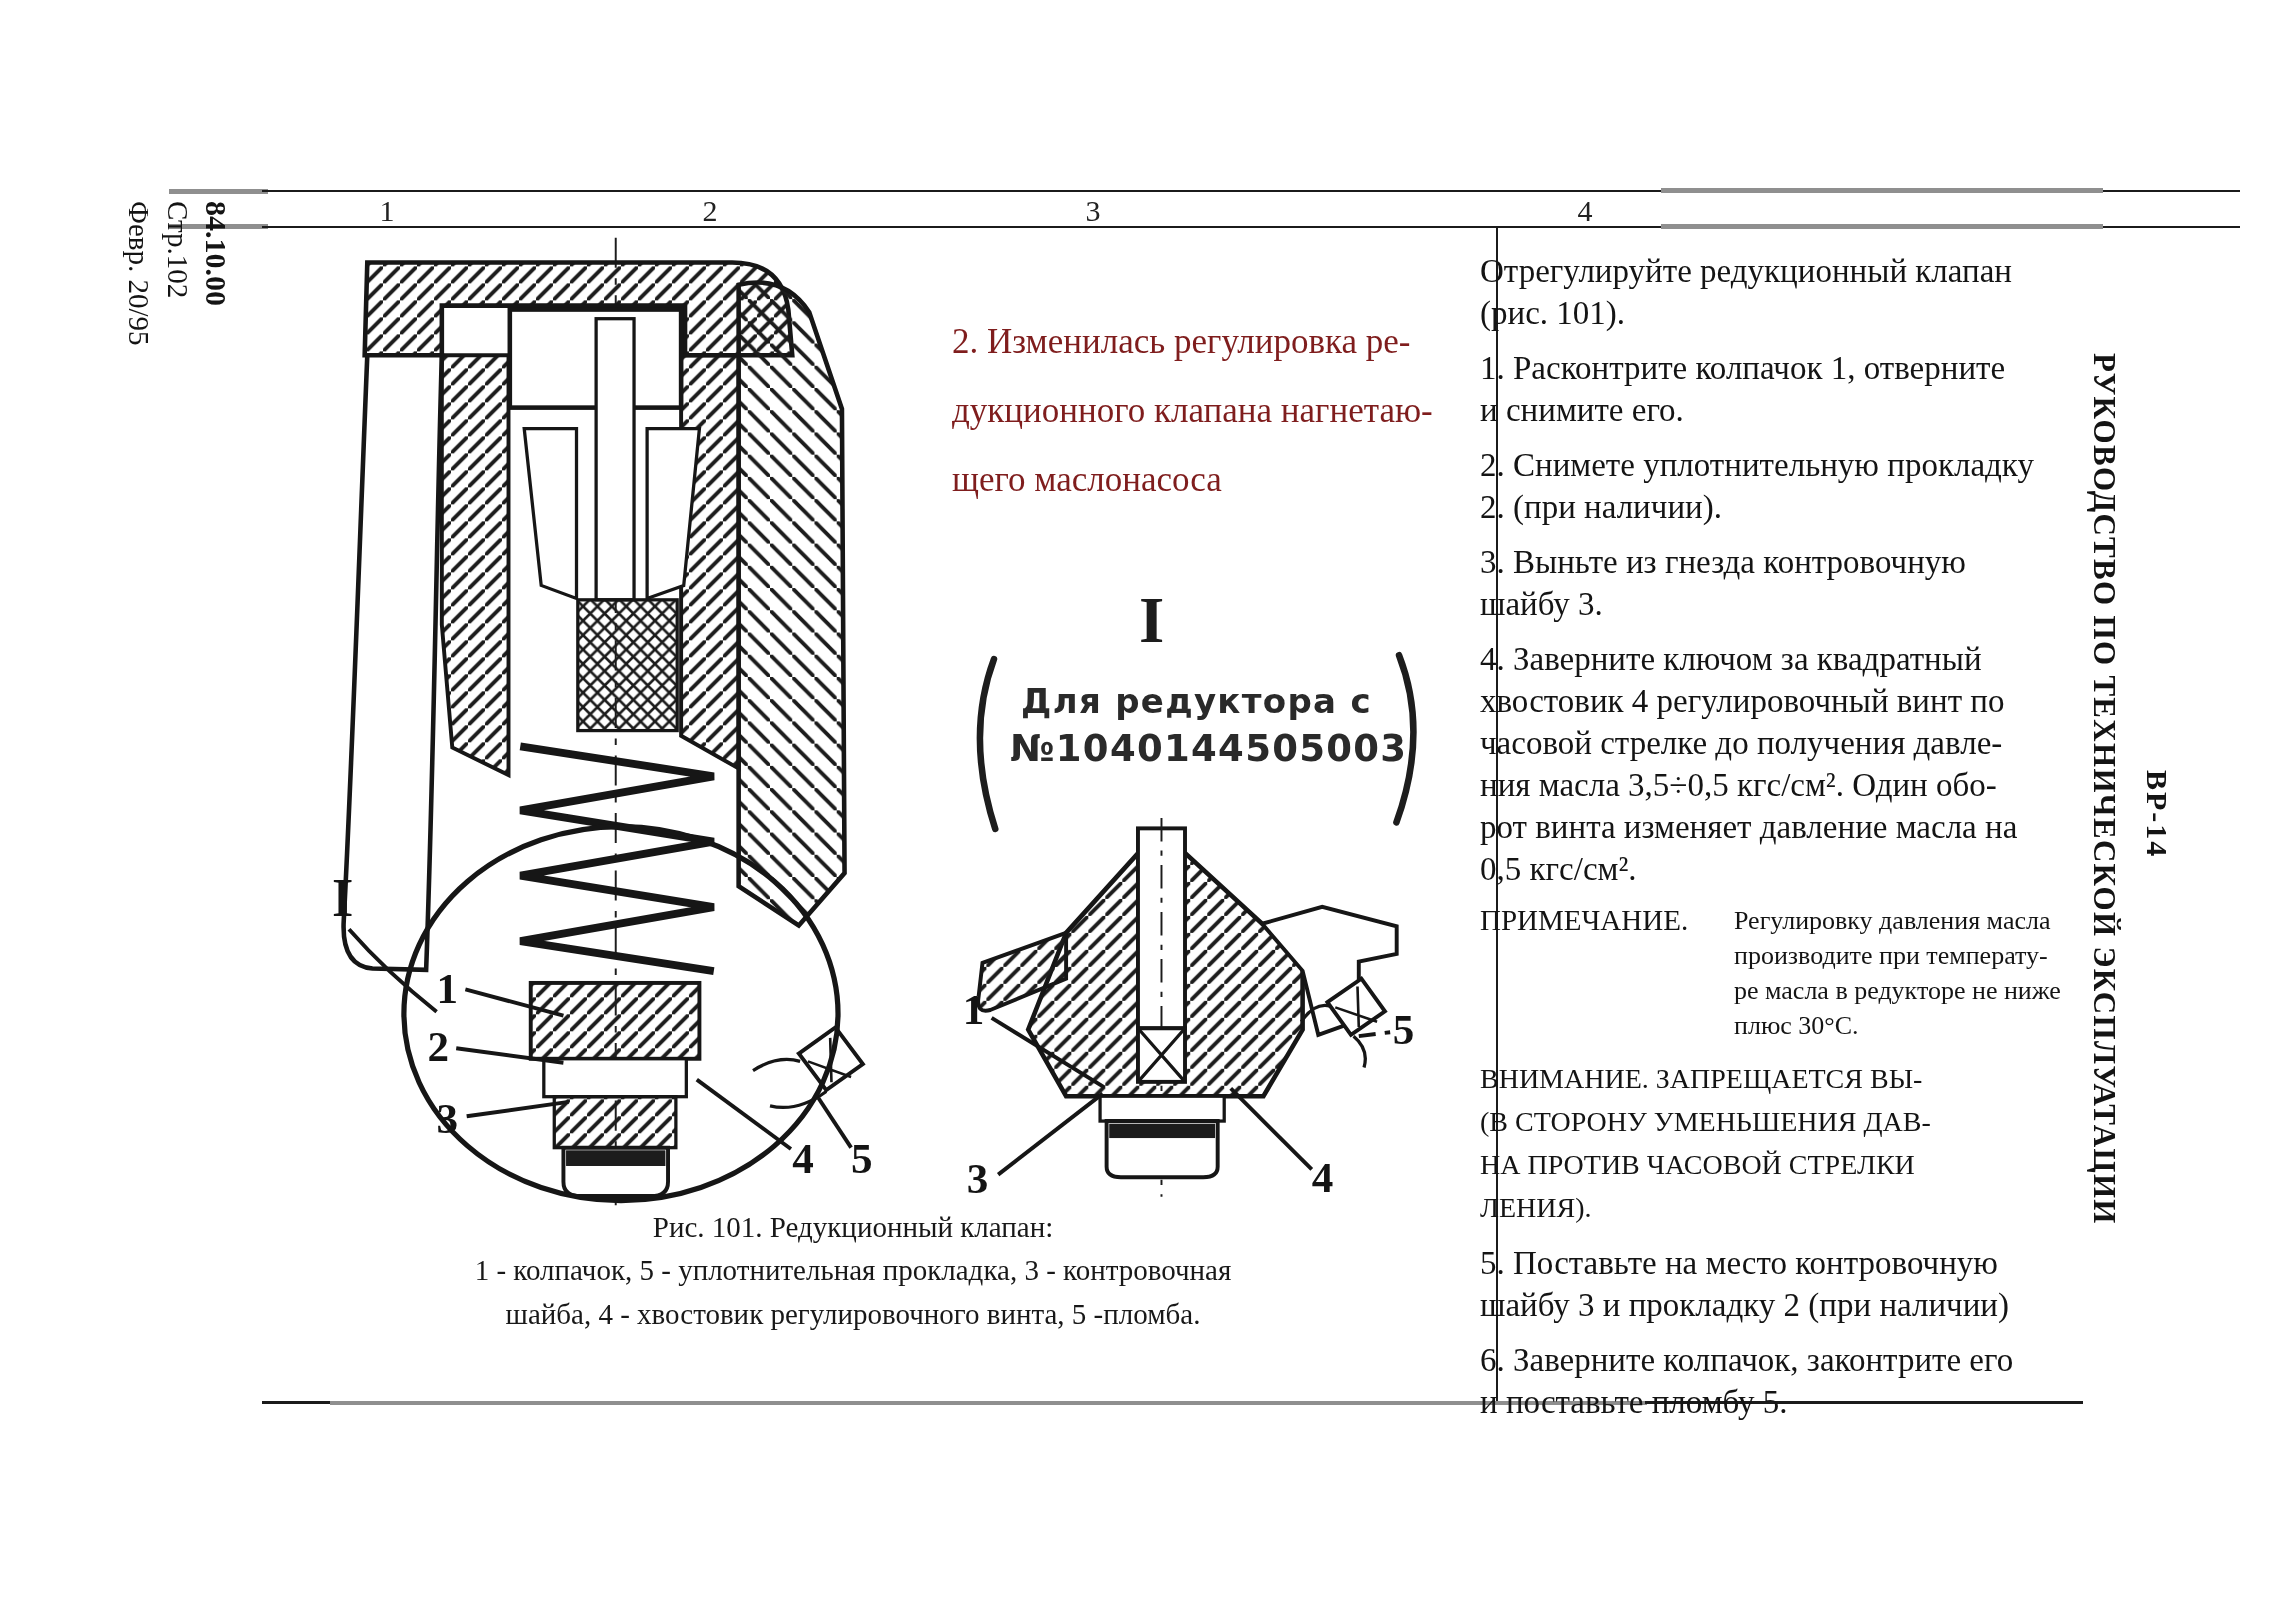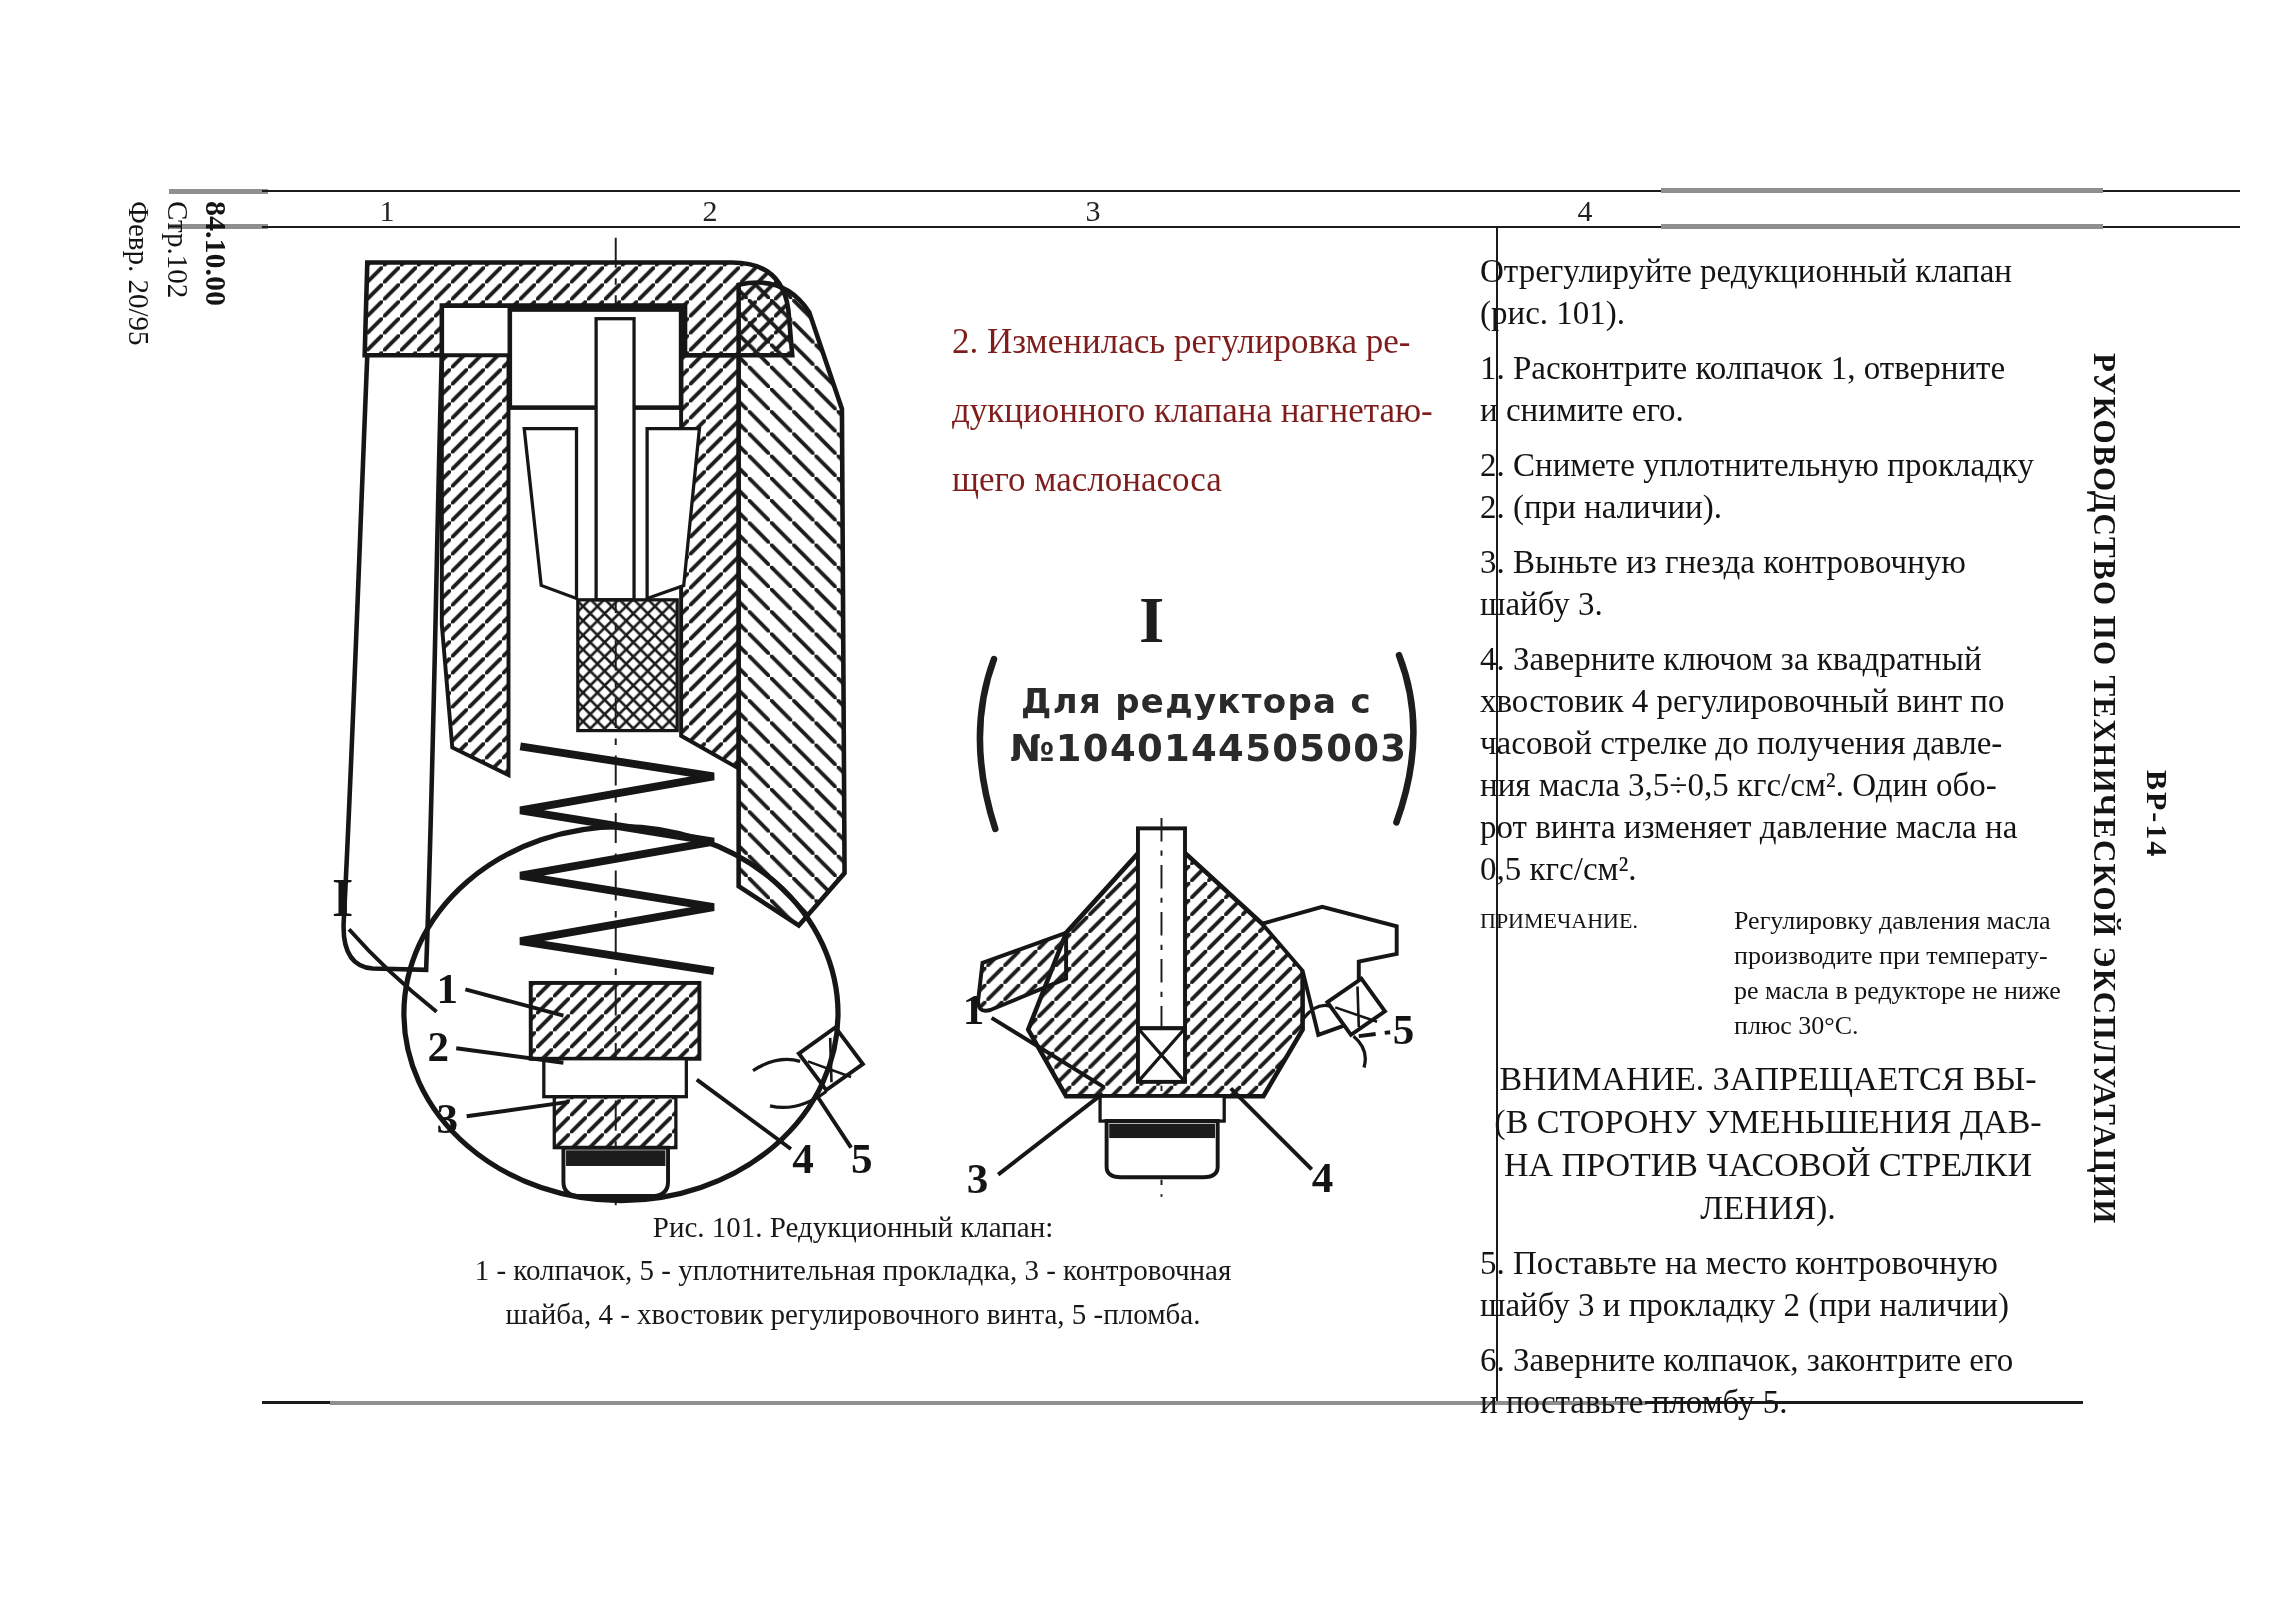--- a/index.html
+++ b/index.html
@@ -27,24 +27,24 @@
   }
   .marg-left{left:119px;top:201px;height:366px;font-size:29px;line-height:39px;}
   .marg-left .l0{font-weight:700;font-size:30px;}
   .marg-right-title{left:2086px;top:353px;height:948px;font-size:31px;font-weight:700;letter-spacing:1.3px;}
   .marg-right-code{left:2140px;top:770px;height:144px;font-size:30px;font-weight:700;letter-spacing:2px;}
   .col3-note{left:952px;top:307px;width:549px;font-size:35px;line-height:69px;color:#7f1d1d;}
   .col4{left:1480px;top:250px;width:576px;font-size:33px;line-height:42px;color:#141414;}
   .para{margin:0 0 13px 0;}
   .para div{white-space:nowrap;}
   .note-block{display:flex;margin:2.6px 0 14.4px 0;}
-  .note-label{width:254px;flex:0 0 254px;font-size:22px;line-height:35px;}
+  .note-label{width:254px;flex:0 0 254px;font-size:29px;line-height:35px;}
   .note-text{font-size:26px;line-height:35px;}
   .note-text div{white-space:nowrap;}
-  .warn .para div{font-size:34px;line-height:43px;text-align:center;}
+  .warn .para div{font-size:28px;line-height:43px;}
   .detail-I{
     position:absolute;left:1139px;top:583px;
     font-size:65px;font-weight:700;color:#1d1d1d;
     font-family:"Liberation Serif","DejaVu Serif",serif;
   }
   .stamp-line{
     position:absolute;left:1010px;width:373px;text-align:center;
     font-family:"DejaVu Sans","Liberation Sans",sans-serif;
     font-weight:700;color:#2a2a2a;letter-spacing:1.3px;
   }

